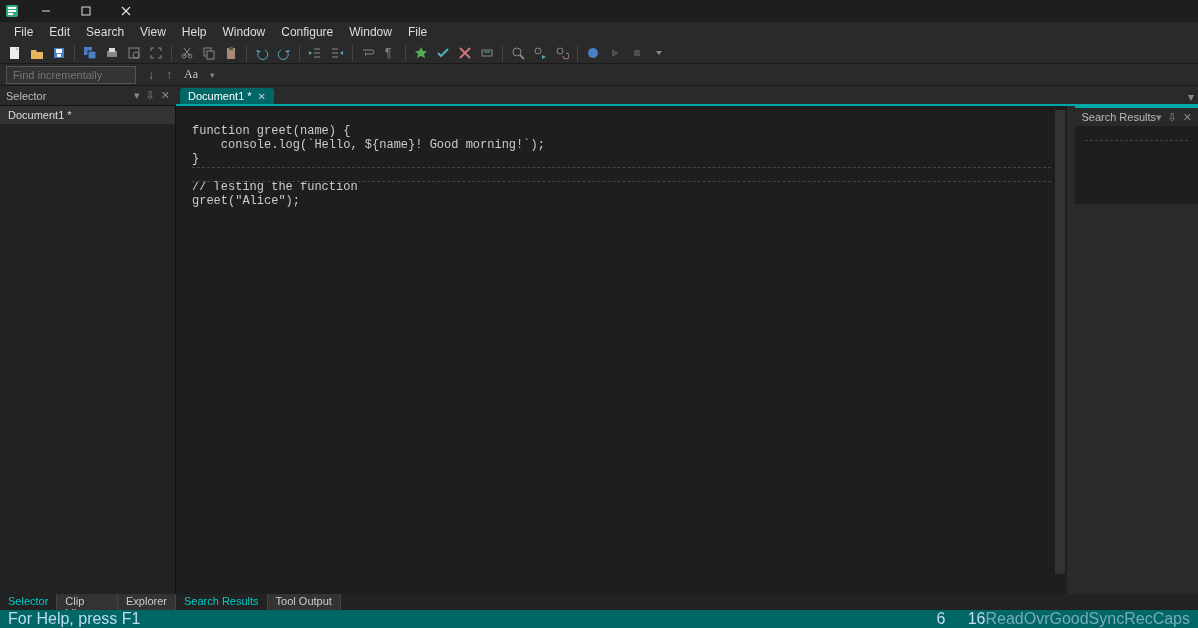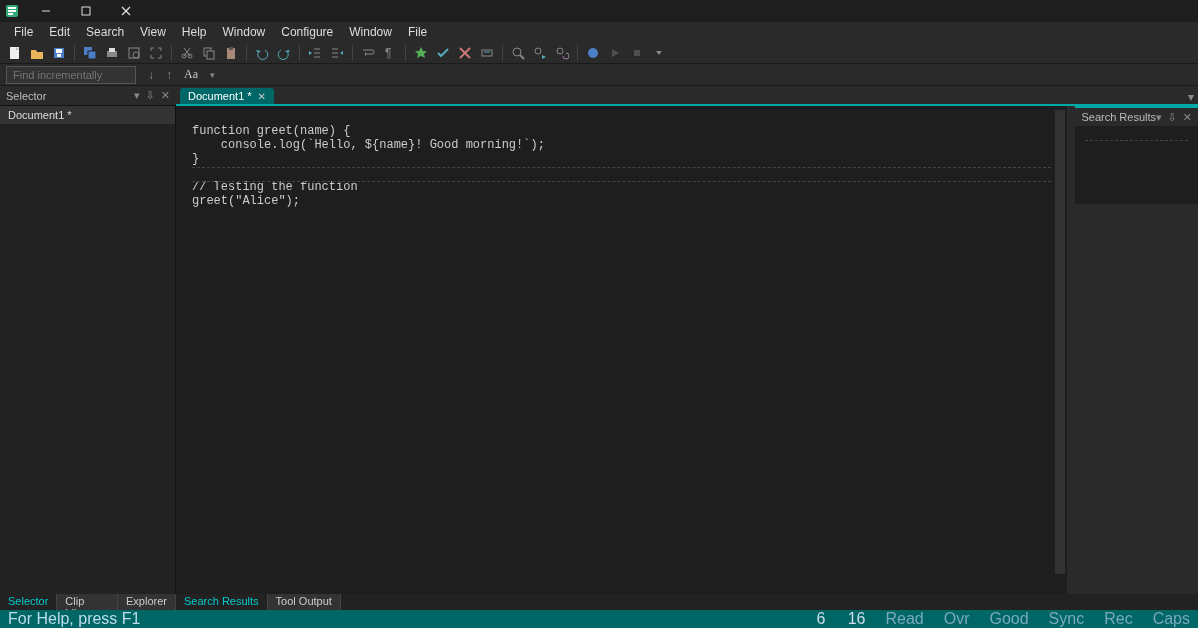--- a/index.html
+++ b/index.html
@@ -120,21 +120,21 @@
 }
 .btab.active { background: #222; color: #00cccc; }
 .btab.inactive { background: #333; }
 
 .statusbar {
   height: 18px; background: #006666; display: flex; align-items: center;
   padding: 0 8px; font-size: 16px; color: #bde;
 }
 .status-left { flex: 1; }
 .status-num { width: 40px; text-align: right; color: #cde; }
-.status-ind { margin-left: 20px; color: #7ab; }
+.status-ind { margin-left: 0; color: #7ab; }
 
 svg { display: block; }
 </style>
 </head>
 <body>
 
 <div class="titlebar">
   <span class="app-icon">
     <svg width="14" height="14" viewBox="0 0 14 14">
         <rect x="1" y="1" width="12" height="12" fill="#3a7" rx="2"></rect>

